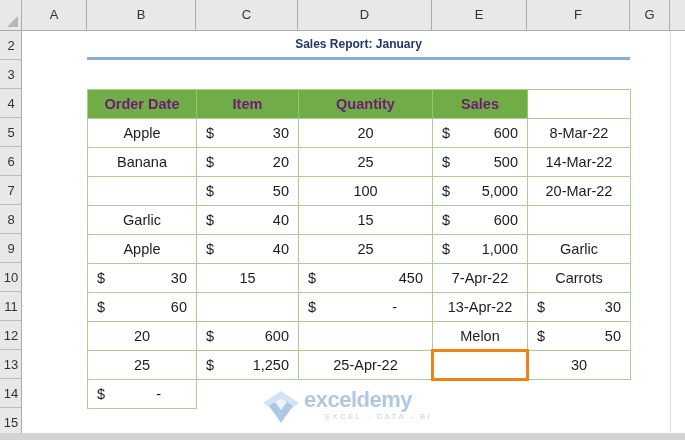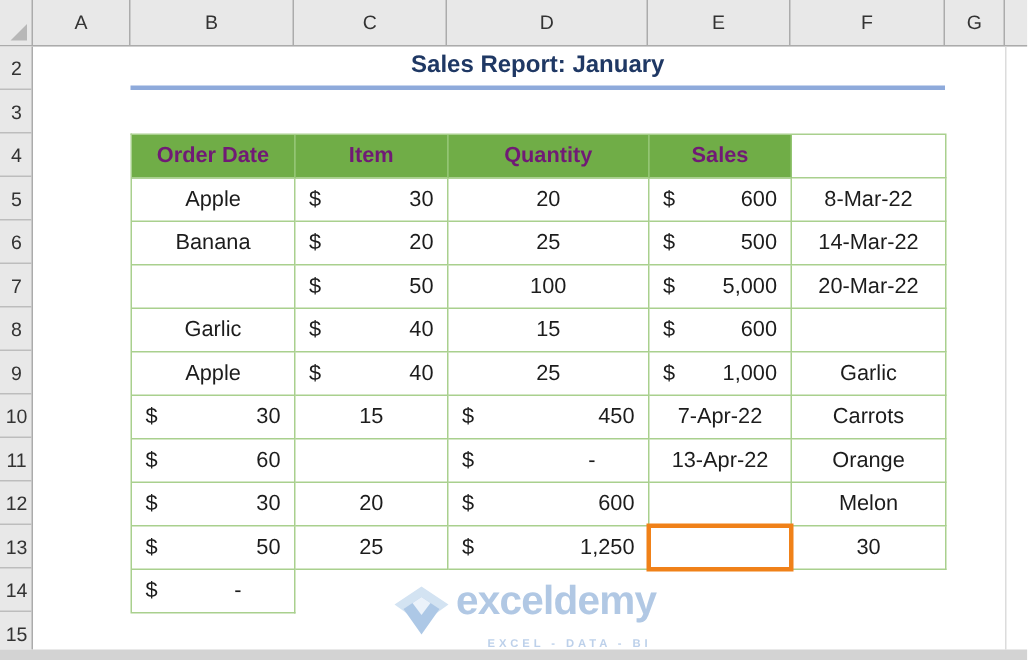--- a/index.html
+++ b/index.html
@@ -23,42 +23,42 @@
   .row-strip{position:absolute;left:0;top:31px;width:22px;height:402px;
     background:var(--chrome-bg);border-right:1px solid var(--chrome-line);overflow:hidden;}
   .rowhead{width:22px;height:29px;line-height:29px;text-align:center;font-size:13px;
     color:var(--chrome-text);border-bottom:1px solid #bdbdbd;}
   .bottom-bar{position:absolute;left:0;bottom:0;width:685px;height:7px;background:#d3d3d3;}
   .vline{position:absolute;left:670px;top:31px;height:402px;width:1px;background:#dcdcdc;}
 
   
   .title-cell{position:absolute;left:87px;top:31px;width:543px;height:29px;
     display:flex;align-items:center;justify-content:center;
-    font-size:16px;font-weight:bold;color:var(--tblue);
+    font-size:12px;font-weight:bold;color:var(--tblue);
     border-bottom:3px solid var(--ublue);}
 
   
   .sheet-table{position:absolute;left:87px;top:89px;
     display:grid;grid-template-columns:109px 102px 134px 95px 103px;grid-auto-rows:29px;
     border-left:1px solid var(--bgreen);border-top:1px solid var(--bgreen);}
   .cell{position:relative;display:flex;align-items:center;font-size:14.5px;color:#1c1c1c;
     border-right:1px solid var(--bgreen);border-bottom:1px solid var(--bgreen);background:transparent;}
   .th{background:var(--green);color:#701a75;font-weight:bold;justify-content:center;
     border-right:1px solid #93c573;border-bottom:1px solid var(--bgreen);}
   .c-date,.c-item,.c-qty{justify-content:center;}
   .c-money{justify-content:space-between;padding:0 9px;}
   .c-money .val.dash{margin-right:26px;}
   .hl-box{position:absolute;left:-2px;top:-2px;right:-2px;bottom:-2px;
     border:3px solid var(--orange);pointer-events:none;z-index:6;}
 
   
   .watermark{position:absolute;left:262px;top:390px;display:flex;align-items:flex-start;opacity:.9;}
   .wm-text{margin-left:4px;}
-  .wm-name{font-size:27px;font-weight:bold;color:#a9c3e2;line-height:20px;letter-spacing:-0.5px;}
-  .wm-tag{font-size:7.5px;color:#b6cce8;letter-spacing:2.6px;margin-top:14px;margin-left:6px;font-weight:bold;padding-left:15px;}
+  .wm-name{font-size:22px;font-weight:bold;color:#a9c3e2;line-height:20px;letter-spacing:-0.5px;}
+  .wm-tag{font-size:7.5px;color:#b6cce8;letter-spacing:2.6px;margin-top:2px;margin-left:6px;font-weight:normal;padding-left:15px;}
 </style>
 </head>
 <body>
 
 <div class="screen">
 
   <div class="col-strip" id="colStrip">
     <div class="corner">
       <span class="corner-tri"></span>
     </div>
@@ -177,41 +177,41 @@
       <div class="cell c-money">
         <span class="cur">$</span>
         <span class="val">60</span>
       </div>
       <div class="cell c-qty"></div>
       <div class="cell c-money">
         <span class="cur">$</span>
         <span class="val dash">-</span>
       </div>
       <div class="cell c-date">13-Apr-22</div>
-      <div class="cell c-item">Orange</div>
       <div class="cell c-money">
         <span class="cur">$</span>
         <span class="val">30</span>
       </div>
       <div class="cell c-qty">20</div>
       <div class="cell c-money">
         <span class="cur">$</span>
         <span class="val">600</span>
       </div>
       <div class="cell c-date"></div>
       <div class="cell c-item">Melon</div>
       <div class="cell c-money">
         <span class="cur">$</span>
         <span class="val">50</span>
       </div>
       <div class="cell c-qty">25</div>
       <div class="cell c-money">
         <span class="cur">$</span>
         <span class="val">1,250</span>
       </div>
+      <div class="cell c-date">25-Apr-22</div>
       <div class="cell c-money">
         <div class="hl-box"></div>
       </div>
       <div class="cell c-qty">30</div>
       <div class="cell c-money">
         <span class="cur">$</span>
         <span class="val dash">-</span>
       </div>
     </div>
 

